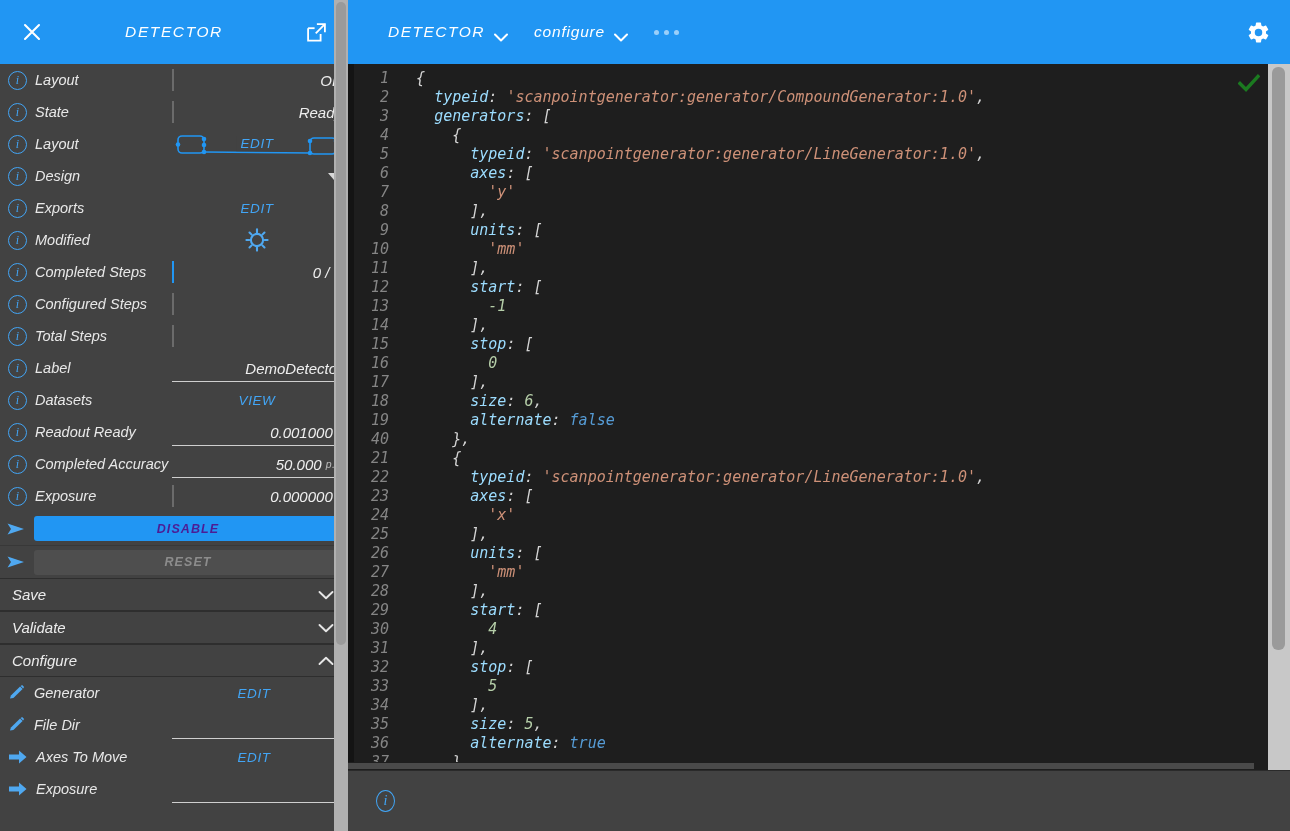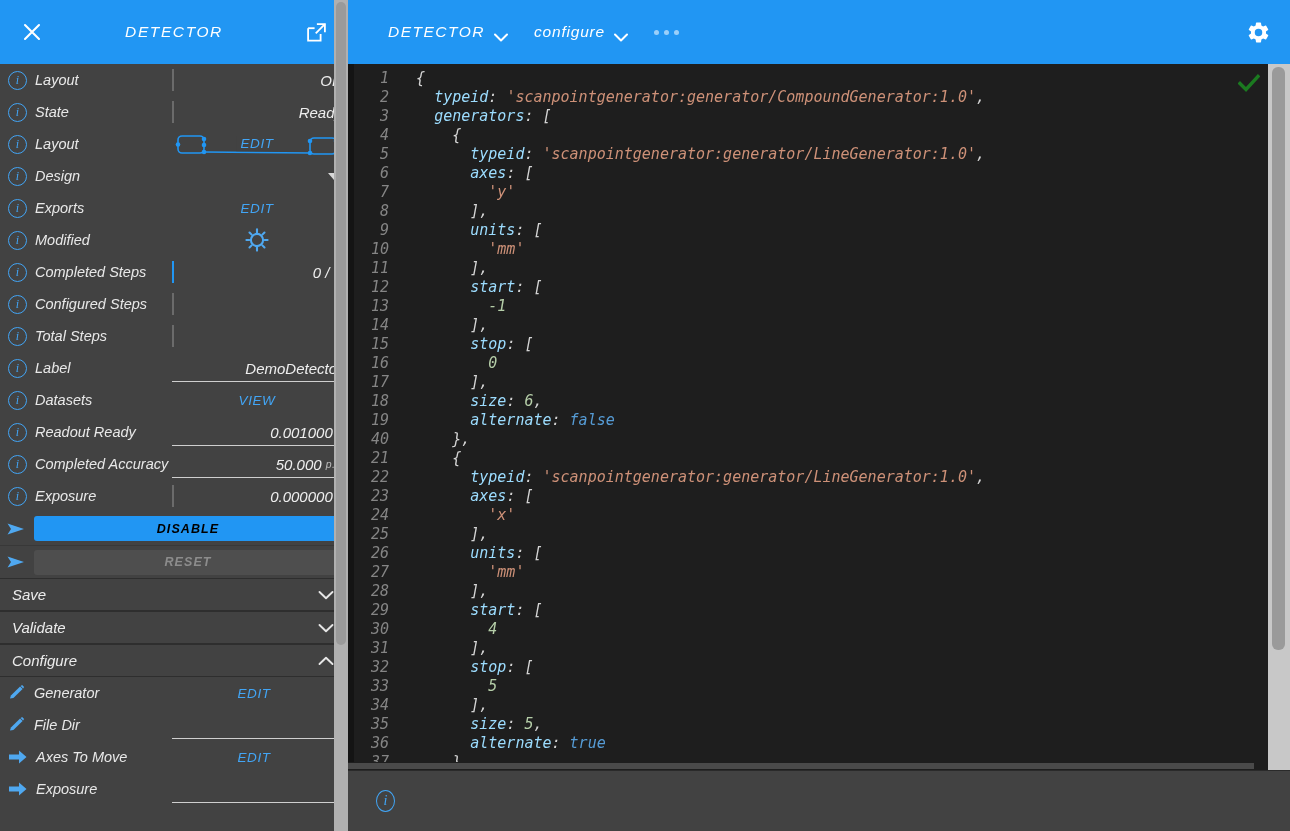--- a/index.html
+++ b/index.html
@@ -51,21 +51,21 @@
 
   
   .btnrow { display:flex; align-items:center; height:33px; padding-left:6px; }
   .btnrow + .btnrow { border-top:1px solid #383838; }
   .sendicon { width:22px; height:18px; flex:0 0 22px; margin-right:6px; }
   .bigbtn {
     flex:1; margin-right:6px; height:25px; border-radius:3px;
     display:flex; align-items:center; justify-content:center;
     font-size:12.5px; letter-spacing:1.1px; font-weight:700; cursor:pointer;
   }
-  .bigbtn.primary { background:#2196f3; color:#000000; }
+  .bigbtn.primary { background:#2196f3; color:#4c1d95; }
   .bigbtn.disabled { background:#4e4e4e; color:#8c8c8c; cursor:default; }
 
   
   .acc {
     height:33px; display:flex; align-items:center; padding:0 14px 0 12px;
     border-top:1px solid #2e2e2e; border-bottom:1px solid #2e2e2e;
     color:#ececec; font-size:15px; cursor:pointer;
   }
   .acc .atitle { flex:1; }
   .chev { width:16px; height:10px; }

